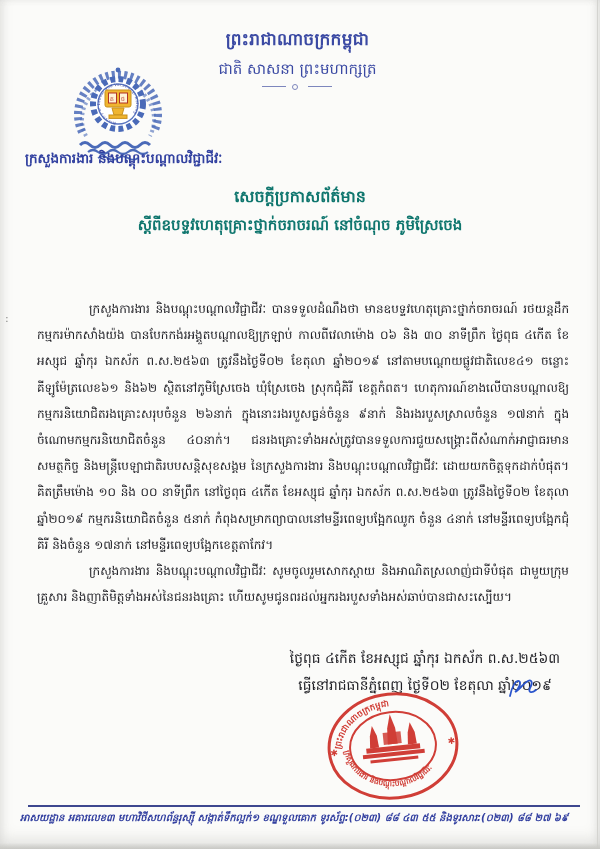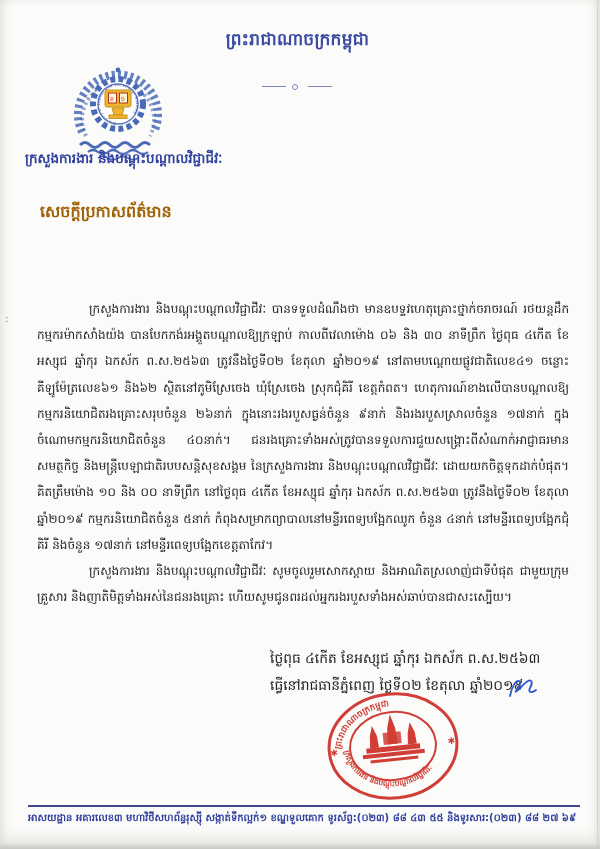--- a/index.html
+++ b/index.html
@@ -17,42 +17,42 @@
   .hdr{position:absolute;left:170px;top:28px;width:255px;text-align:center;color:#3a49a3;}
   .hdr .kingdom{font-size:17px;font-weight:700;letter-spacing:.3px;}
   .hdr .motto{font-size:15px;margin-top:6px;}
   .hdr-div{position:absolute;left:262px;top:84px;width:70px;height:6px;}
   .hdr-div .ln{position:absolute;top:2px;height:1px;background:#7d86bd;width:24px;}
   .hdr-div .l{left:0;} .hdr-div .r{right:0;}
   .hdr-div .dot{position:absolute;top:0;left:30px;width:4px;height:4px;border:1px solid #7d86bd;border-radius:50%;}
   .ministry{position:absolute;left:25px;top:150px;font-size:13.5px;font-weight:700;color:#3241a0;}
 
   
-  .title{position:absolute;left:40px;right:40px;top:201px;color:#a16207;font-weight:700;}
+  .title{position:absolute;left:40px;right:40px;top:186px;text-align:center;color:#0f766e;font-weight:700;}
   .title .t1{font-size:16px;margin-bottom:5px;}
   .title .t2,.title .t3,.title .t4{font-size:15px;margin-top:4px;}
 
   
   .bodytext{position:absolute;left:37px;right:31px;top:296px;height:352px;overflow:hidden;
     color:#202026;font-size:12px;line-height:26.2px;text-align:justify;}
   .bodytext p{margin:0;text-indent:52px;}
   .artifact{position:absolute;left:5px;top:312px;color:#8a8a88;font-size:11px;}
 
   
-  .dateblock{position:absolute;left:270px;width:310px;top:650px;color:#202026;font-size:13.8px;}
+  .dateblock{position:absolute;left:270px;width:310px;top:650px;text-align:center;color:#202026;font-size:13.8px;}
   .dateblock .d2{margin-top:7px;}
   .signature{position:absolute;left:506px;top:676px;width:36px;height:26px;}
 
   
   .stamp{position:absolute;left:322px;top:688px;width:142px;height:116px;transform:rotate(-6deg);opacity:.92;}
 
   
   .footline{position:absolute;left:28px;right:20px;top:805px;height:1.5px;background:#3d478f;}
-  .footer{position:absolute;left:20px;right:16px;top:811px;text-align:center;
-    color:#3340a0;font-size:10px;font-weight:600;}
+  .footer{position:absolute;left:20px;right:16px;top:811px;
+    color:#3340a0;font-size:10px;font-style:italic;font-weight:600;}
 </style>
 </head>
 <body>
 
 <div class="page">
 
   <div class="logo">
     <svg viewBox="0 0 124 114" width="124" height="114">
 
       <g fill="none" stroke="#4a6ab8">
@@ -84,31 +84,33 @@
       <g fill="none" stroke="#4a6ab8">
         <path d="M24,93 q5,-5 10,0 t10,0 t10,0 t10,0 t10,0 t10,0 t10,0" stroke-width="3"></path>
         <path d="M32,100 q5,-4 10,0 t10,0 t10,0 t10,0 t10,0 t10,0" stroke-width="2.2"></path>
         <path d="M42,106 q5,-3.4 10,0 t10,0 t10,0 t10,0" stroke-width="1.8"></path>
       </g>
     </svg>
   </div>
 
   <div class="hdr">
     <div class="kingdom">ព្រះរាជាណាចក្រកម្ពុជា</div>
+    <div class="motto">ជាតិ សាសនា ព្រះមហាក្សត្រ</div>
   </div>
   <div class="hdr-div">
     <span class="ln l"></span>
       <span class="dot"></span>
       <span class="ln r"></span>
   </div>
 
   <div class="ministry">ក្រសួងការងារ និងបណ្តុះបណ្តាលវិជ្ជាជីវៈ</div>
 
   <div class="title">
     <div class="t1">សេចក្តីប្រកាសព័ត៌មាន</div>
+    <div class="t2">ស្តីពីឧបទ្ទវហេតុគ្រោះថ្នាក់ចរាចរណ៍ នៅចំណុច ភូមិស្រែចេង</div>
   </div>
 
   <div class="artifact">:</div>
 
   <div class="bodytext">
     <p>ក្រសួងការងារ និងបណ្តុះបណ្តាលវិជ្ជាជីវៈ បានទទួលដំណឹងថា មានឧបទ្ទវហេតុគ្រោះថ្នាក់ចរាចរណ៍ រថយន្តដឹកកម្មករម៉ាកសាំងយ៉ង បានបែកកង់រអង្គួតបណ្តាលឱ្យក្រឡាប់ កាលពីវេលាម៉ោង ០៦ និង ៣០ នាទីព្រឹក ថ្ងៃពុធ ៤កើត ខែអស្សុជ ឆ្នាំកុរ ឯកស័ក ព.ស.២៥៦៣ ត្រូវនឹងថ្ងៃទី០២ ខែតុលា ឆ្នាំ២០១៩ នៅតាមបណ្តោយផ្លូវជាតិលេខ៤១ ចន្លោះគីឡូម៉ែត្រលេខ៦១ និង៦២ ស្ថិតនៅភូមិស្រែចេង ឃុំស្រែចេង ស្រុកជុំគិរី ខេត្តកំពត។ ហេតុការណ៍ខាងលើបានបណ្តាលឱ្យកម្មករនិយោជិតរងគ្រោះសរុបចំនួន ២៦នាក់ ក្នុងនោះរងរបួសធ្ងន់ចំនួន ៩នាក់ និងរងរបួសស្រាលចំនួន ១៧នាក់ ក្នុងចំណោមកម្មករនិយោជិតចំនួន ៤០នាក់។ ជនរងគ្រោះទាំងអស់ត្រូវបានទទួលការជួយសង្គ្រោះពីសំណាក់អាជ្ញាធរមានសមត្ថកិច្ច និងមន្ត្រីបេឡាជាតិរបបសន្តិសុខសង្គម នៃក្រសួងការងារ និងបណ្តុះបណ្តាលវិជ្ជាជីវៈ ដោយយកចិត្តទុកដាក់បំផុត។ គិតត្រឹមម៉ោង ១០ និង ០០ នាទីព្រឹក នៅថ្ងៃពុធ ៤កើត ខែអស្សុជ ឆ្នាំកុរ ឯកស័ក ព.ស.២៥៦៣ ត្រូវនឹងថ្ងៃទី០២ ខែតុលា ឆ្នាំ២០១៩ កម្មករនិយោជិតចំនួន ៥នាក់ កំពុងសម្រាកព្យាបាលនៅមន្ទីរពេទ្យបង្អែកឈូក ចំនួន ៤នាក់ នៅមន្ទីរពេទ្យបង្អែកជុំគិរី និងចំនួន ១៧នាក់ នៅមន្ទីរពេទ្យបង្អែកខេត្តតាកែវ។</p>
     <p>ក្រសួងការងារ និងបណ្តុះបណ្តាលវិជ្ជាជីវៈ សូមចូលរួមសោកស្តាយ និងអាណិតស្រលាញ់ជាទីបំផុត ជាមួយក្រុមគ្រួសារ និងញាតិមិត្តទាំងអស់នៃជនរងគ្រោះ ហើយសូមជូនពរដល់អ្នករងរបួសទាំងអស់ឆាប់បានជាសះស្បើយ។</p>
 
   </div>
 

